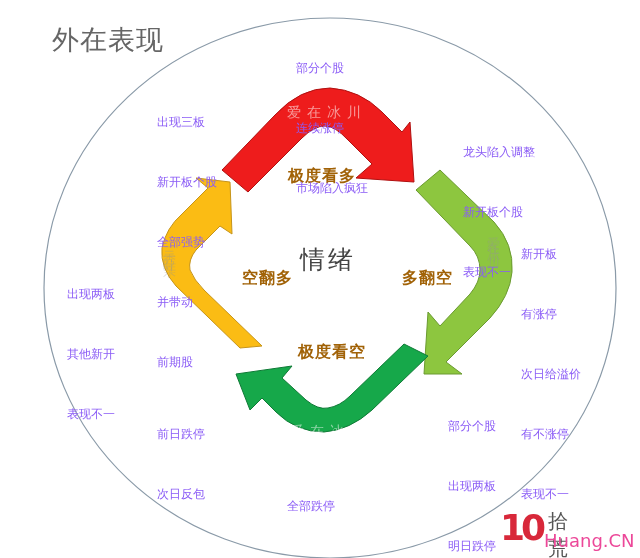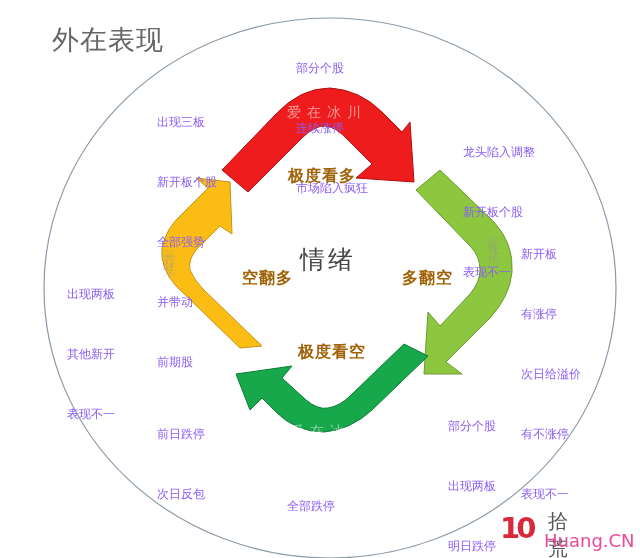--- a/index.html
+++ b/index.html
@@ -8,21 +8,21 @@
   .abs { position:absolute; }
   svg.bg { position:absolute; left:0; top:0; }
   .title { left:52px; top:22px; font-size:27px; color:#666; font-family:"DejaVu Serif", serif; letter-spacing:1px; }
   .block { font-size:12px; line-height:20px; color:#8b5cf6; white-space:pre; }
   .block div { white-space:nowrap; }
   .phase { font-size:16px; font-weight:bold; color:#a16207; letter-spacing:1px; }
   .center { left:300px; top:243px; font-size:25px; line-height:33px; color:#444; letter-spacing:3px; }
   .wm { font-size:14px; letter-spacing:6px; color:rgba(255,255,255,0.55); }
   .vwm { writing-mode:vertical-rl; font-size:13px; letter-spacing:6px; color:rgba(150,150,150,0.35); }
   .logo { left:500px; top:506px; }
-  .logo-ten { position:absolute; left:0; top:0; font-size:29px; font-weight:bold; color:#d8283a; font-family:"DejaVu Sans", sans-serif; letter-spacing:-4px; line-height:44px; }
+  .logo-ten { position:absolute; left:0; top:0; font-size:36px; font-weight:bold; color:#d8283a; font-family:"DejaVu Sans", sans-serif; letter-spacing:-4px; line-height:44px; }
   .logo-cn { position:absolute; left:48px; top:2px; font-size:20px; color:#555; letter-spacing:2px; }
   .logo-en { position:absolute; left:44px; top:24px; font-size:18px; color:#ec4899; }
 </style>
 </head>
 <body>
 
 <svg class="bg" width="640" height="558" viewBox="0 0 640 558">
 
   <ellipse cx="330" cy="288" rx="286" ry="270" fill="none" stroke="#8a9aa8" stroke-width="1.2"></ellipse>
 

